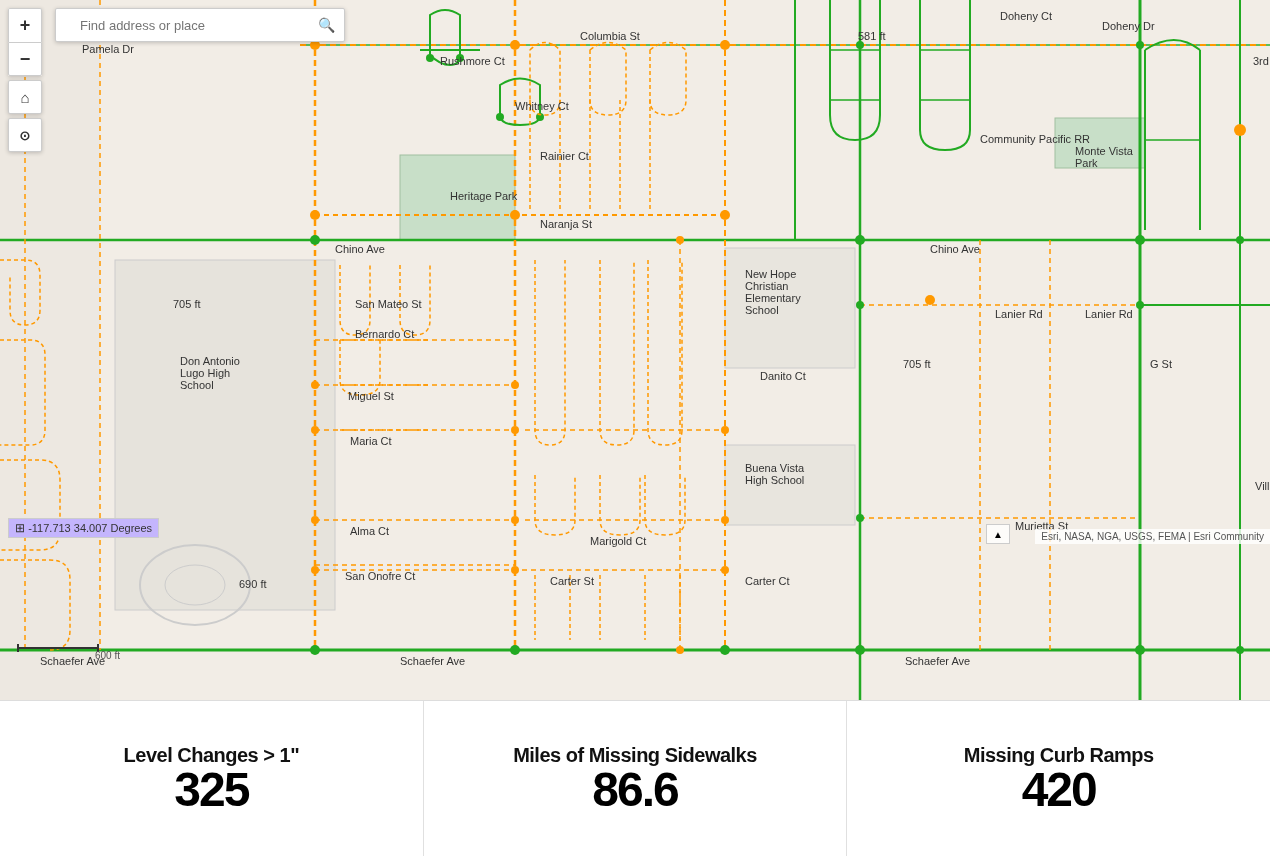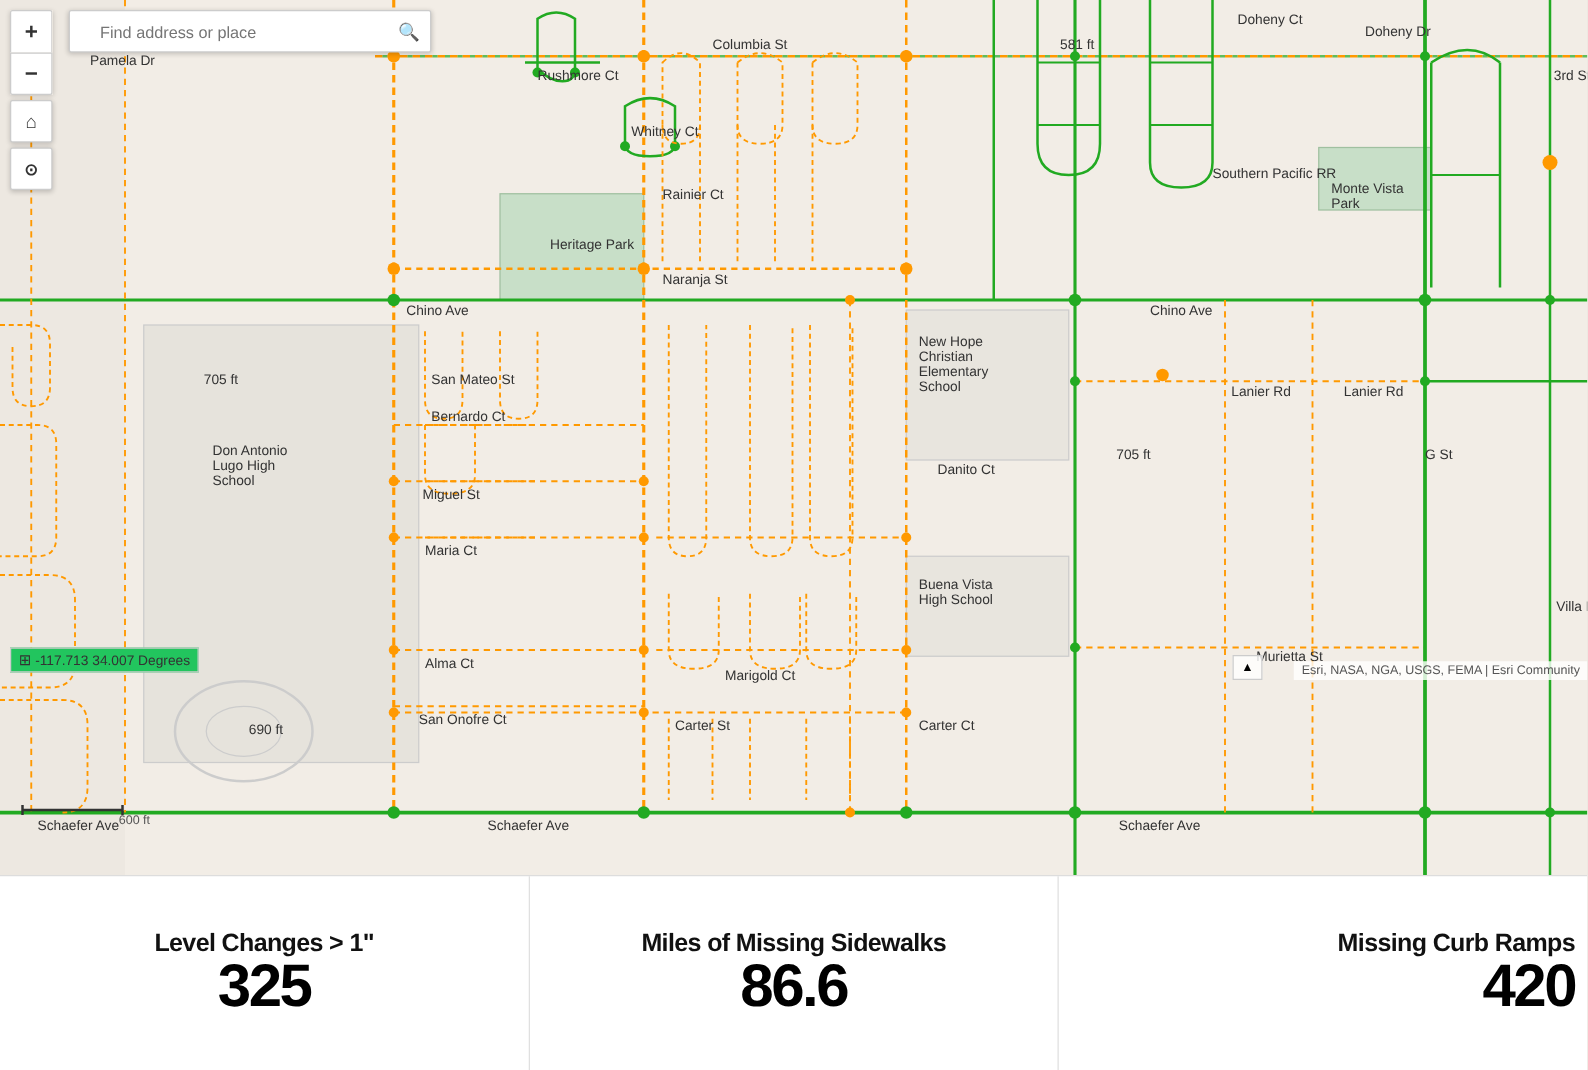--- a/index.html
+++ b/index.html
@@ -93,21 +93,21 @@
       border-bottom: 1px solid #ccc !important;
       margin-bottom: 4px;
       box-shadow: 0 1px 4px rgba(0,0,0,0.2);
     }
 
     
     .coord-display {
       position: absolute;
       bottom: 162px;
       left: 8px;
-      background: #22c55e;
+      background: #c4b5fd;
       border: 1px solid #ccc;
       font-size: 11px;
       padding: 2px 6px;
       color: #333;
       z-index: 10;
     }
 
     
     .attribution {
       position: absolute;
@@ -151,21 +151,21 @@
     .stat-box {
       flex: 1;
       display: flex;
       flex-direction: column;
       align-items: center;
       justify-content: center;
       padding: 15px 10px;
       border-right: 1px solid #e0e0e0;
       text-align: center;
     }
-    .stat-box:last-child { border-right: none; align-items: flex-end; }
+    .stat-box:last-child { border-right: none; }
     .stat-label {
       font-size: 20px;
       font-weight: bold;
       color: #111;
       letter-spacing: -0.5px;
       line-height: 1.1;
     }
     .stat-number {
       font-size: 48px;
       font-weight: 900;
@@ -179,20 +179,21 @@
       margin-top: 2px;
     }
 
     
     .map-label {
       position: absolute;
       font-size: 11px;
       color: #333;
       white-space: nowrap;
       pointer-events: none;
+      margin-left: 10px;
     }
   </style>
 </head>
 <body>
 
 <div id="map-container">
 
   <svg id="map-svg" xmlns="http://www.w3.org/2000/svg" width="1270" height="700">
 
     <rect width="1270" height="700" fill="#f2ede6"></rect>
@@ -372,41 +373,41 @@
   <div class="map-label" style="left:430px; top:55px">Rushmore Ct</div>
   <div class="map-label" style="left:990px; top:10px">Doheny Ct</div>
   <div class="map-label" style="left:1092px; top:20px">Doheny Dr</div>
   <div class="map-label" style="left:848px; top:30px">581 ft</div>
   <div class="map-label" style="left:505px; top:100px">Whitney Ct</div>
   <div class="map-label" style="left:530px; top:150px">Rainier Ct</div>
   <div class="map-label" style="left:440px; top:190px">Heritage Park</div>
   <div class="map-label" style="left:530px; top:218px">Naranja St</div>
   <div class="map-label" style="left:325px; top:243px">Chino Ave</div>
   <div class="map-label" style="left:920px; top:243px">Chino Ave</div>
-  <div class="map-label" style="left:970px; top:133px">Southern Pacific RR</div>
+  <div class="map-label" style="left:970px; top:133px">Community Pacific RR</div>
   <div class="map-label" style="left:1065px; top:145px">Monte Vista<br>Park</div>
   <div class="map-label" style="left:163px; top:298px">705 ft</div>
   <div class="map-label" style="left:170px; top:355px">Don Antonio<br>Lugo High<br>School</div>
   <div class="map-label" style="left:345px; top:298px">San Mateo St</div>
   <div class="map-label" style="left:345px; top:328px">Bernardo Ct</div>
   <div class="map-label" style="left:338px; top:390px">Miguel St</div>
   <div class="map-label" style="left:340px; top:435px">Maria Ct</div>
   <div class="map-label" style="left:340px; top:525px">Alma Ct</div>
   <div class="map-label" style="left:335px; top:570px">San Onofre Ct</div>
   <div class="map-label" style="left:735px; top:268px">New Hope<br>Christian<br>Elementary<br>School</div>
   <div class="map-label" style="left:735px; top:462px">Buena Vista<br>High School</div>
   <div class="map-label" style="left:750px; top:370px">Danito Ct</div>
   <div class="map-label" style="left:893px; top:358px">705 ft</div>
   <div class="map-label" style="left:985px; top:308px">Lanier Rd</div>
   <div class="map-label" style="left:1075px; top:308px">Lanier Rd</div>
   <div class="map-label" style="left:735px; top:575px">Carter Ct</div>
   <div class="map-label" style="left:540px; top:575px">Carter St</div>
   <div class="map-label" style="left:580px; top:535px">Marigold Ct</div>
   <div class="map-label" style="left:1005px; top:520px">Murietta St</div>
-  <div class="map-label" style="left:199px; top:578px">690 ft</div>
+  <div class="map-label" style="left:229px; top:578px">690 ft</div>
   <div class="map-label" style="left:30px; top:655px">Schaefer Ave</div>
   <div class="map-label" style="left:390px; top:655px">Schaefer Ave</div>
   <div class="map-label" style="left:895px; top:655px">Schaefer Ave</div>
   <div class="map-label" style="left:1140px; top:358px">G St</div>
   <div class="map-label" style="left:1243px; top:55px">3rd St</div>
   <div class="map-label" style="left:1245px; top:480px">Villa Pa</div>
 
   <div class="coord-display">
     <span style="font-size:12px;">⊞</span>
     <span>-117.713 34.007 Degrees</span>

